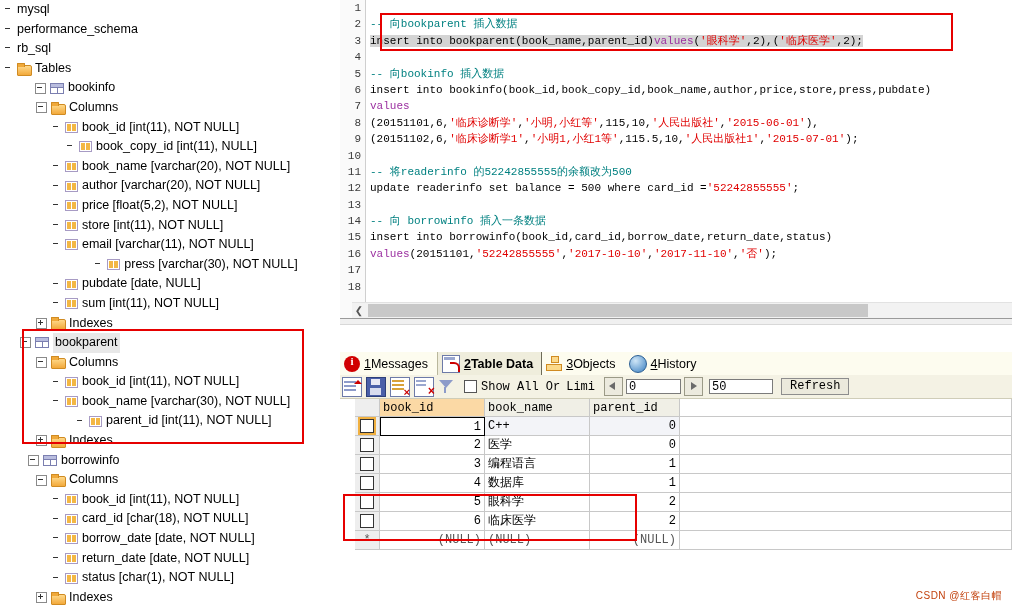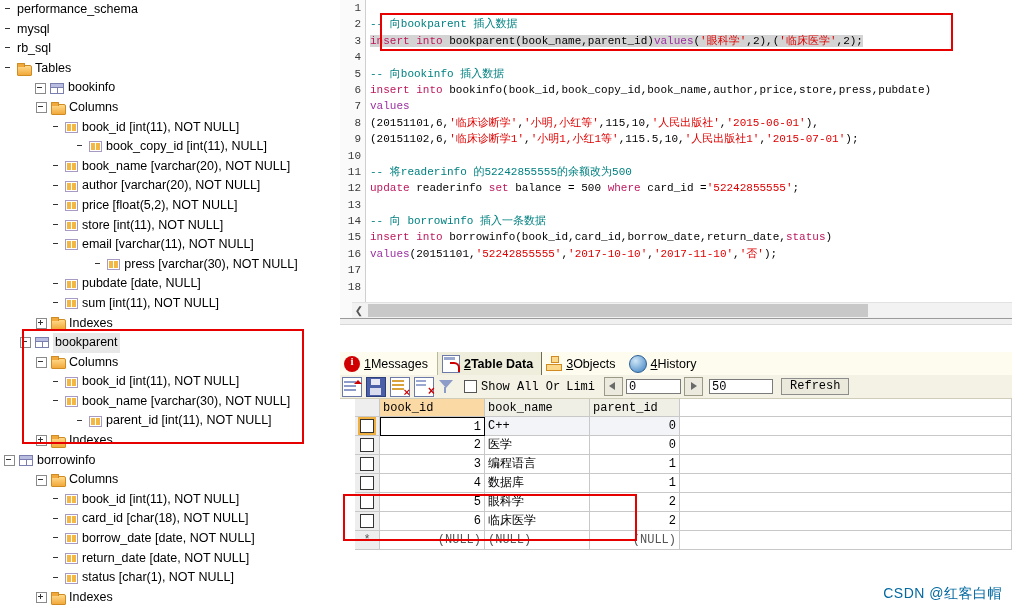--- a/index.html
+++ b/index.html
@@ -105,21 +105,21 @@
     height:16.4px;line-height:16.4px;text-align:right;padding-right:4px;
     font-family:"Liberation Mono","DejaVu Sans Mono",monospace;font-size:11px;color:#3a3a3a;
   }
   .code{
     position:absolute;left:30px;top:0;right:0;height:318px;
     font-family:"Liberation Mono","DejaVu Sans Mono",monospace;
     font-size:11px;
   }
   .cl{height:16.4px;line-height:16.4px;white-space:pre;}
   .k-com{color:#008080;}
-  .k-kw{color:#be185d;}
+  .k-kw{color:#000000;}
   .k-kw2{color:#9b30a0;}
   .k-str{color:#e00000;}
   .k-id{color:#000000;}
   .selbg{background:#d4d4d4;}
   .hsb{
     position:absolute;left:12px;right:0;bottom:0;height:15px;background:#f2f2f2;
     border-top:1px solid #e2e2e2;
   }
   .hsb .arrow{
     position:absolute;left:0;top:0;width:14px;height:15px;color:#555;font-size:10px;
@@ -204,40 +204,40 @@
   .hdr-hl{background:#fbd9a5;font-weight:normal;}
   .rowchk{width:12px;height:12px;border:1px solid #333;background:#fff;}
   .rowchk.cur{outline:2px solid #f0b040;}
   .cell-alt{background:#f3f4f8;}
   .cell-cur{border:1.5px solid #000;background:#fff;}
   .nullrow{color:#555;}
   .grid-right{flex:1 1 auto;background:#fff;border-bottom:1px solid #c8c8c8;}
   .grid-bg{position:absolute;left:0;right:0;background:#fff;}
 
   .watermark{
-    position:absolute;right:10px;bottom:10px;color:#0369a1;font-size:14px;
+    position:absolute;right:10px;bottom:10px;color:#c2410c;font-size:10px;
     font-family:"Liberation Sans","DejaVu Sans",sans-serif;letter-spacing:.5px;
   }
 </style>
 </head>
 <body>
 
 <div class="app">
 
   <div class="tree-pane">
     <div class="tree-scroll" id="tree-root">
         <div class="tnode" style="padding-left: 4px;">
           <span class="exp none"></span>
           <span style="width: 0px; flex: 0 0 0px;"></span>
+          <span class="lbl">mysql</span>
+        </div>
+        <div class="tnode" style="padding-left: 4px;">
+          <span class="exp none"></span>
+          <span style="width: 0px; flex: 0 0 0px;"></span>
           <span class="lbl">performance_schema</span>
-        </div>
-        <div class="tnode" style="padding-left: 4px;">
-          <span class="exp none"></span>
-          <span style="width: 0px; flex: 0 0 0px;"></span>
-          <span class="lbl">mysql</span>
         </div>
         <div class="tnode" style="padding-left: 4px;">
           <span class="exp none"></span>
           <span style="width: 0px; flex: 0 0 0px;"></span>
           <span class="lbl">rb_sql</span>
         </div>
         <div class="tnode" style="padding-left: 4px;">
           <span class="exp none"></span>
           <span class="ico-folder"></span>
           <span class="lbl">Tables</span>
@@ -250,21 +250,21 @@
         <div class="tnode" style="padding-left: 36px;">
           <span class="exp "></span>
           <span class="ico-folder"></span>
           <span class="lbl">Columns</span>
         </div>
         <div class="tnode" style="padding-left: 52px;">
           <span class="exp none"></span>
           <span class="ico-col"></span>
           <span class="lbl">book_id [int(11), NOT NULL]</span>
         </div>
-        <div class="tnode" style="padding-left: 76px;">
+        <div class="tnode" style="padding-left: 52px; margin-left: 14px;">
           <span class="exp none"></span>
           <span class="ico-col"></span>
           <span class="lbl">book_copy_id [int(11), NULL]</span>
         </div>
         <div class="tnode" style="padding-left: 52px;">
           <span class="exp none"></span>
           <span class="ico-col"></span>
           <span class="lbl">book_name [varchar(20), NOT NULL]</span>
         </div>
         <div class="tnode" style="padding-left: 52px;">
@@ -330,21 +330,21 @@
         <div class="tnode" style="padding-left: 76px;">
           <span class="exp none"></span>
           <span class="ico-col"></span>
           <span class="lbl">parent_id [int(11), NOT NULL]</span>
         </div>
         <div class="tnode" style="padding-left: 36px;">
           <span class="exp plus"></span>
           <span class="ico-folder"></span>
           <span class="lbl">Indexes</span>
         </div>
-        <div class="tnode" style="padding-left: 4px;">
+        <div class="tnode" style="padding-left: 28px;">
           <span class="exp "></span>
           <span class="ico-table"></span>
           <span class="lbl">borrowinfo</span>
         </div>
         <div class="tnode" style="padding-left: 36px;">
           <span class="exp "></span>
           <span class="ico-folder"></span>
           <span class="lbl">Columns</span>
         </div>
         <div class="tnode" style="padding-left: 52px;">

